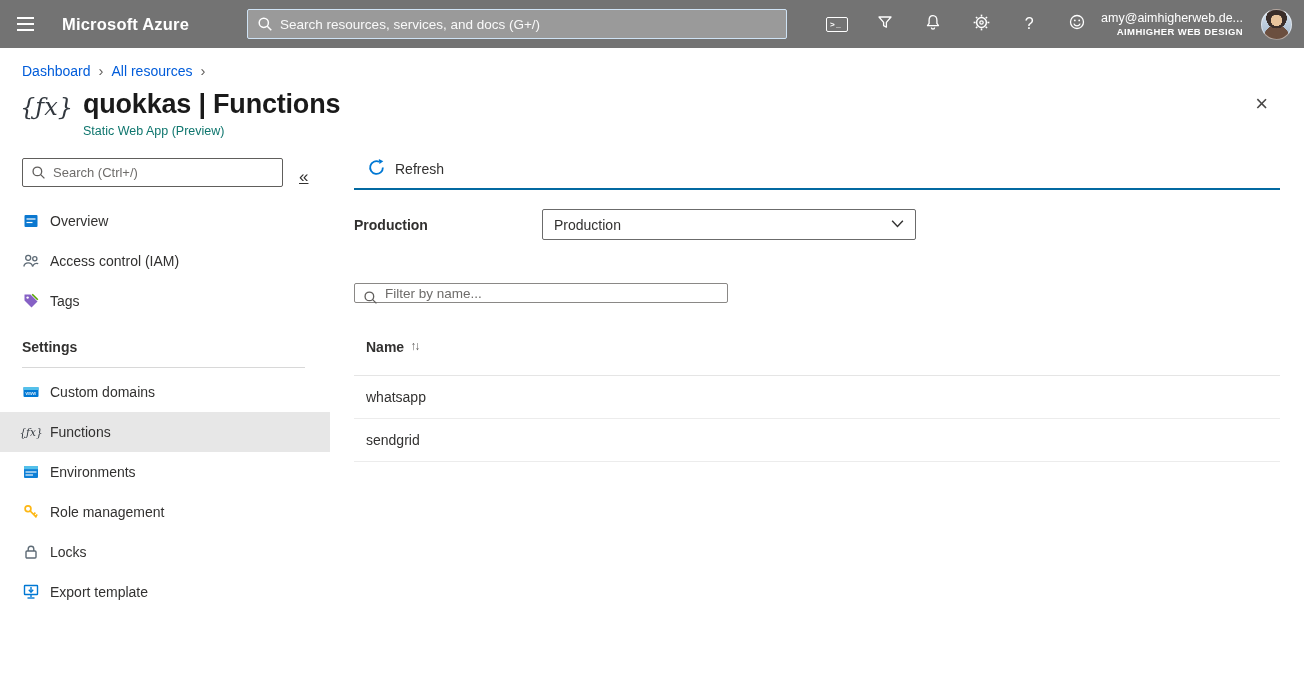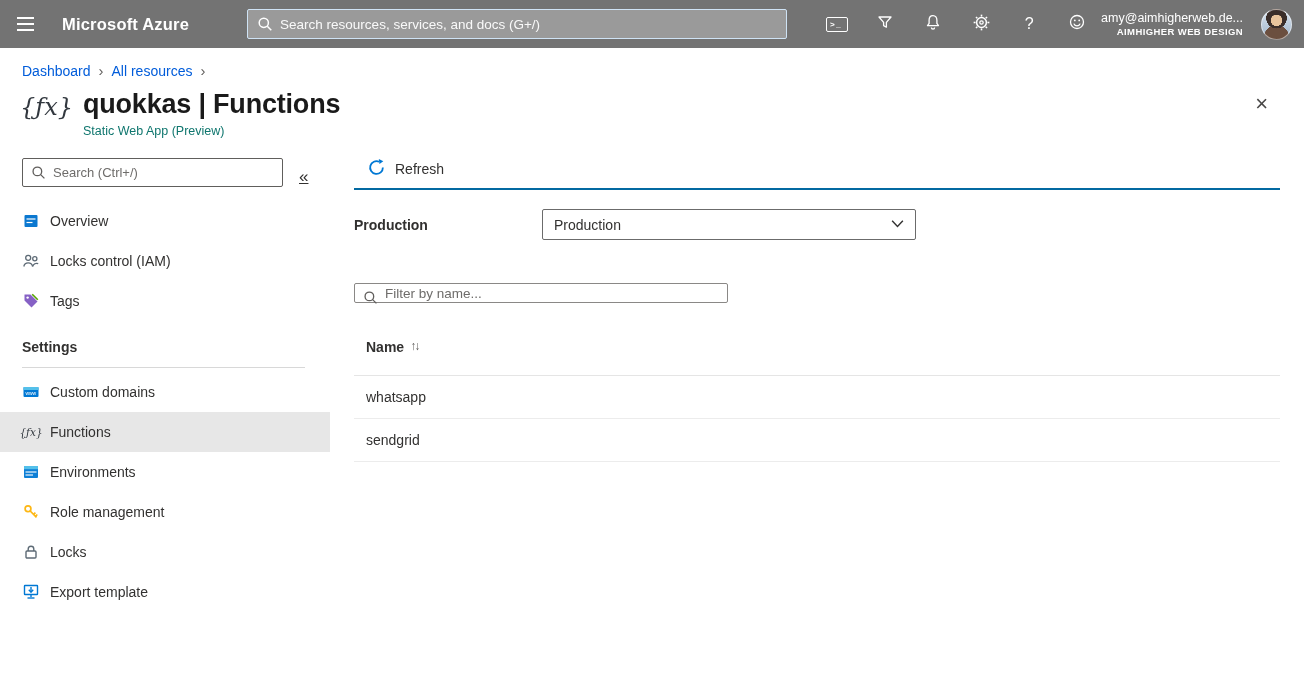--- a/index.html
+++ b/index.html
@@ -205,21 +205,21 @@
         <span class="nav-icon">
           <svg width="18" height="18" viewBox="0 0 18 18">
               <g fill="none" stroke="#5d6a75" stroke-width="1.3">
                 <circle cx="6.2" cy="5.8" r="2.5"></circle>
                 <path d="M1.8 14.5 a4.5 4.5 0 0 1 8.8 0"></path>
                 <circle cx="12.8" cy="6.8" r="2.1"></circle>
                 <path d="M10.8 14.5 a3.8 3.8 0 0 1 5.4 -2.8"></path>
               </g>
             </svg>
         </span>
-        <span>Locks control (IAM)</span>
+        <span>Access control (IAM)</span>
       </div>
       <div class="nav-item">
         <span class="nav-icon">
           <svg width="18" height="18" viewBox="0 0 18 18">
               <path d="M2.5 2.5 h6 l7 7 -6 6 -7 -7 Z" fill="#8661c5"></path>
               <circle cx="5.6" cy="5.6" r="1.2" fill="#fff"></circle>
               <path d="M10.2 2.2 l5.6 5.6" stroke="#57a300" stroke-width="1.6" fill="none"></path>
             </svg>
         </span>
         <span>Tags</span>

